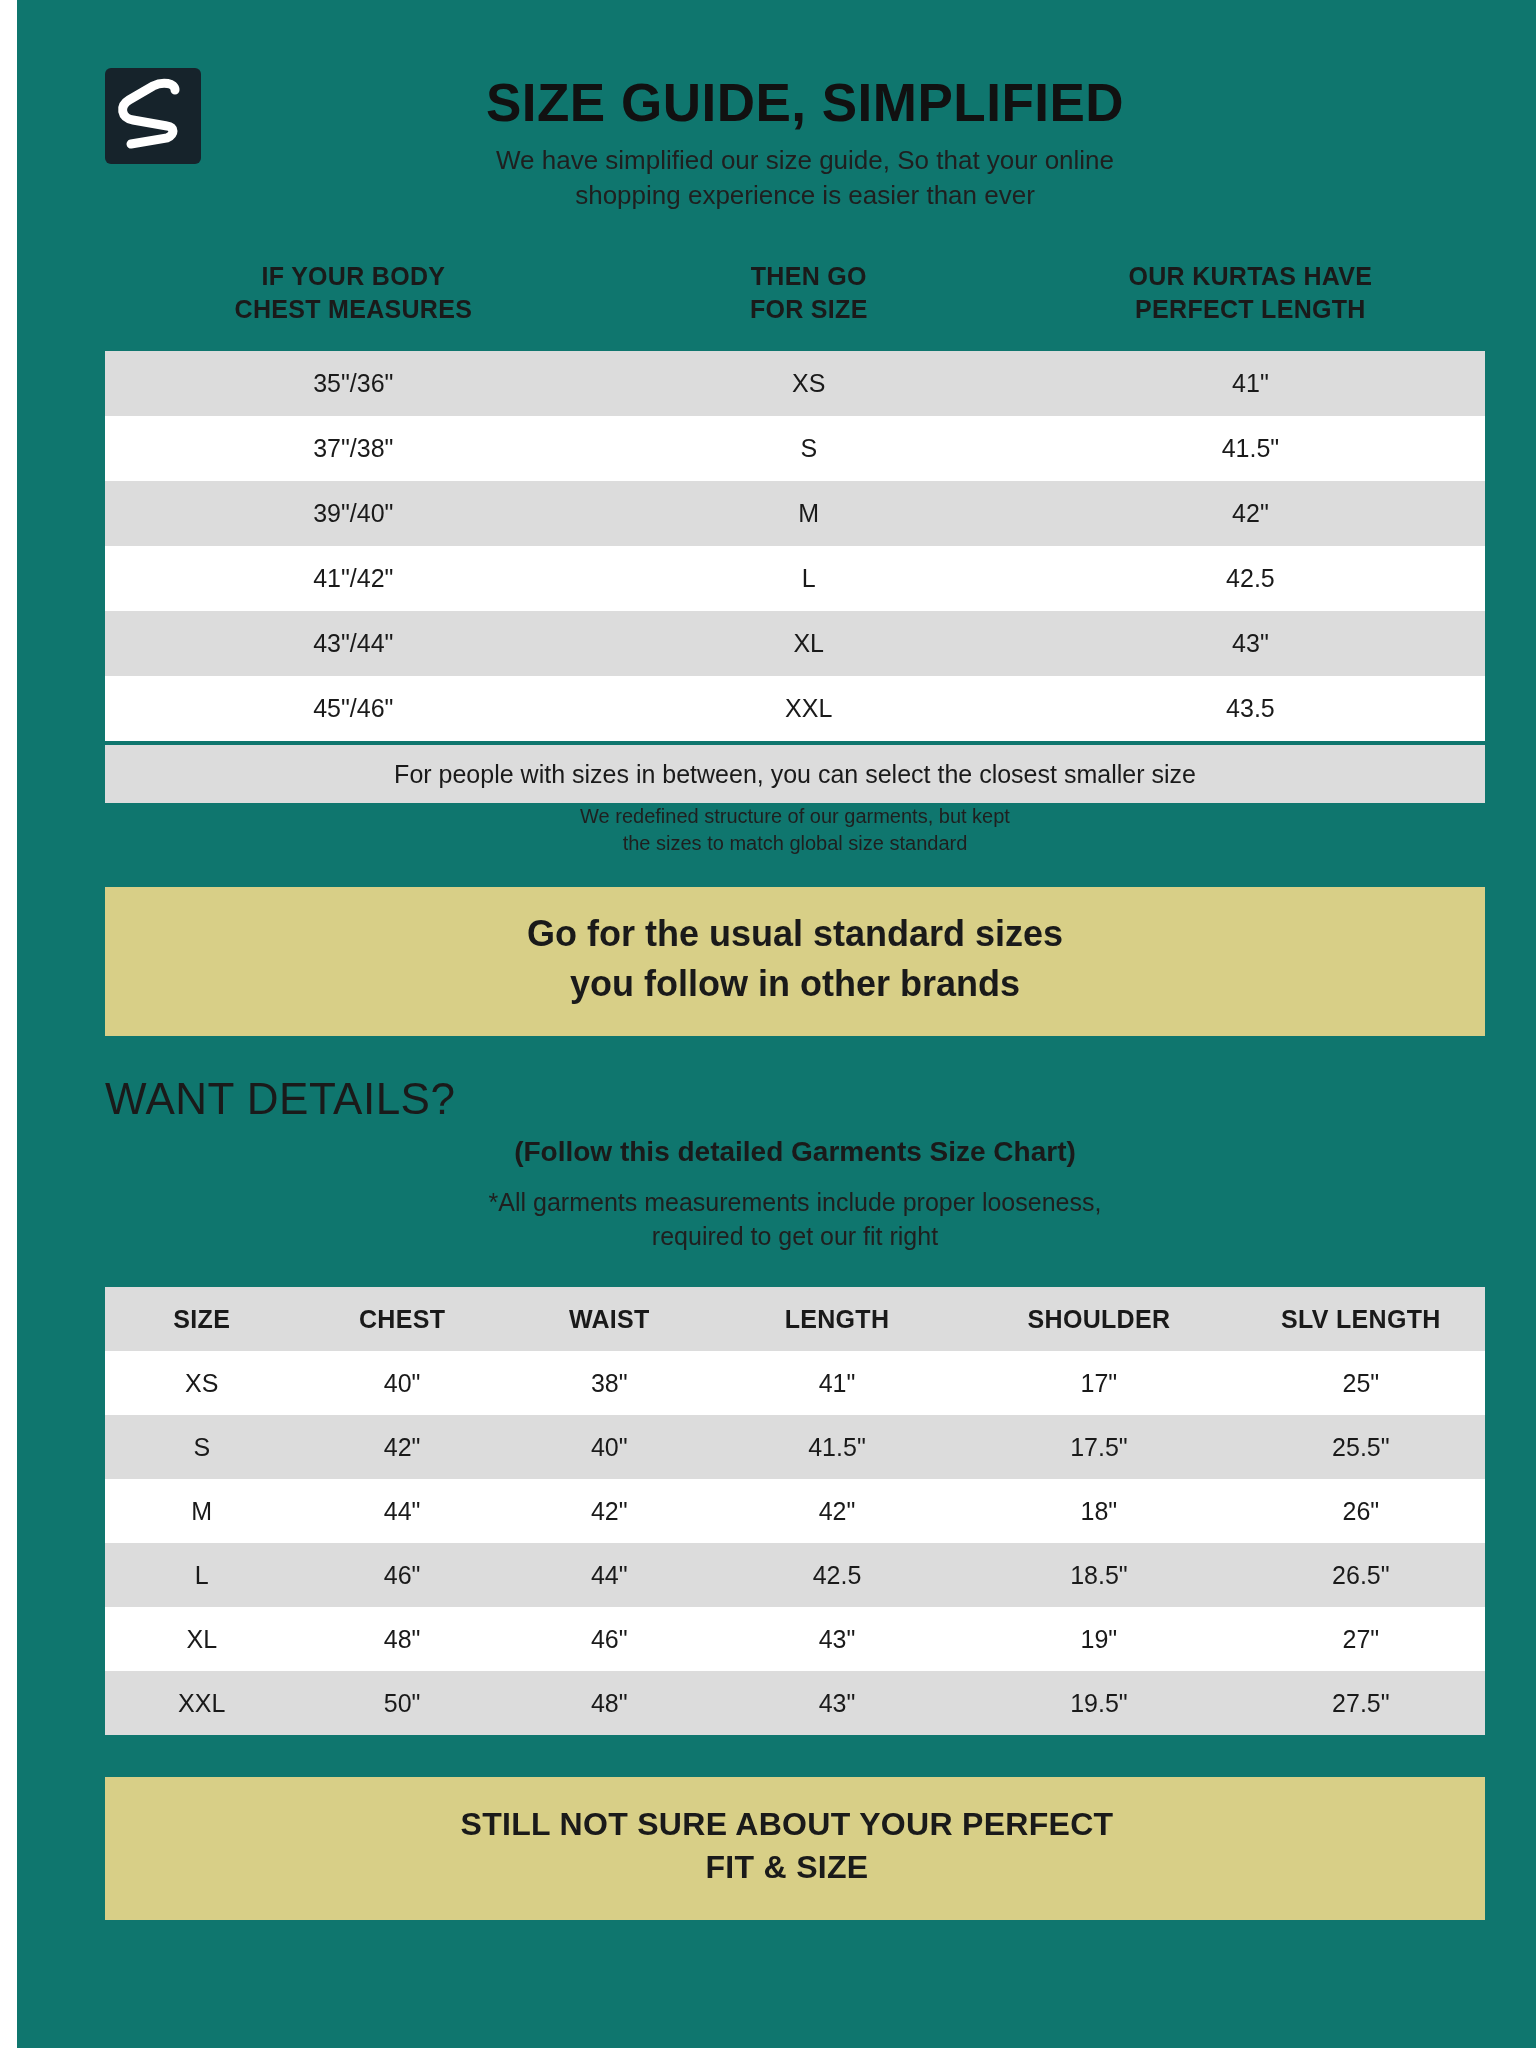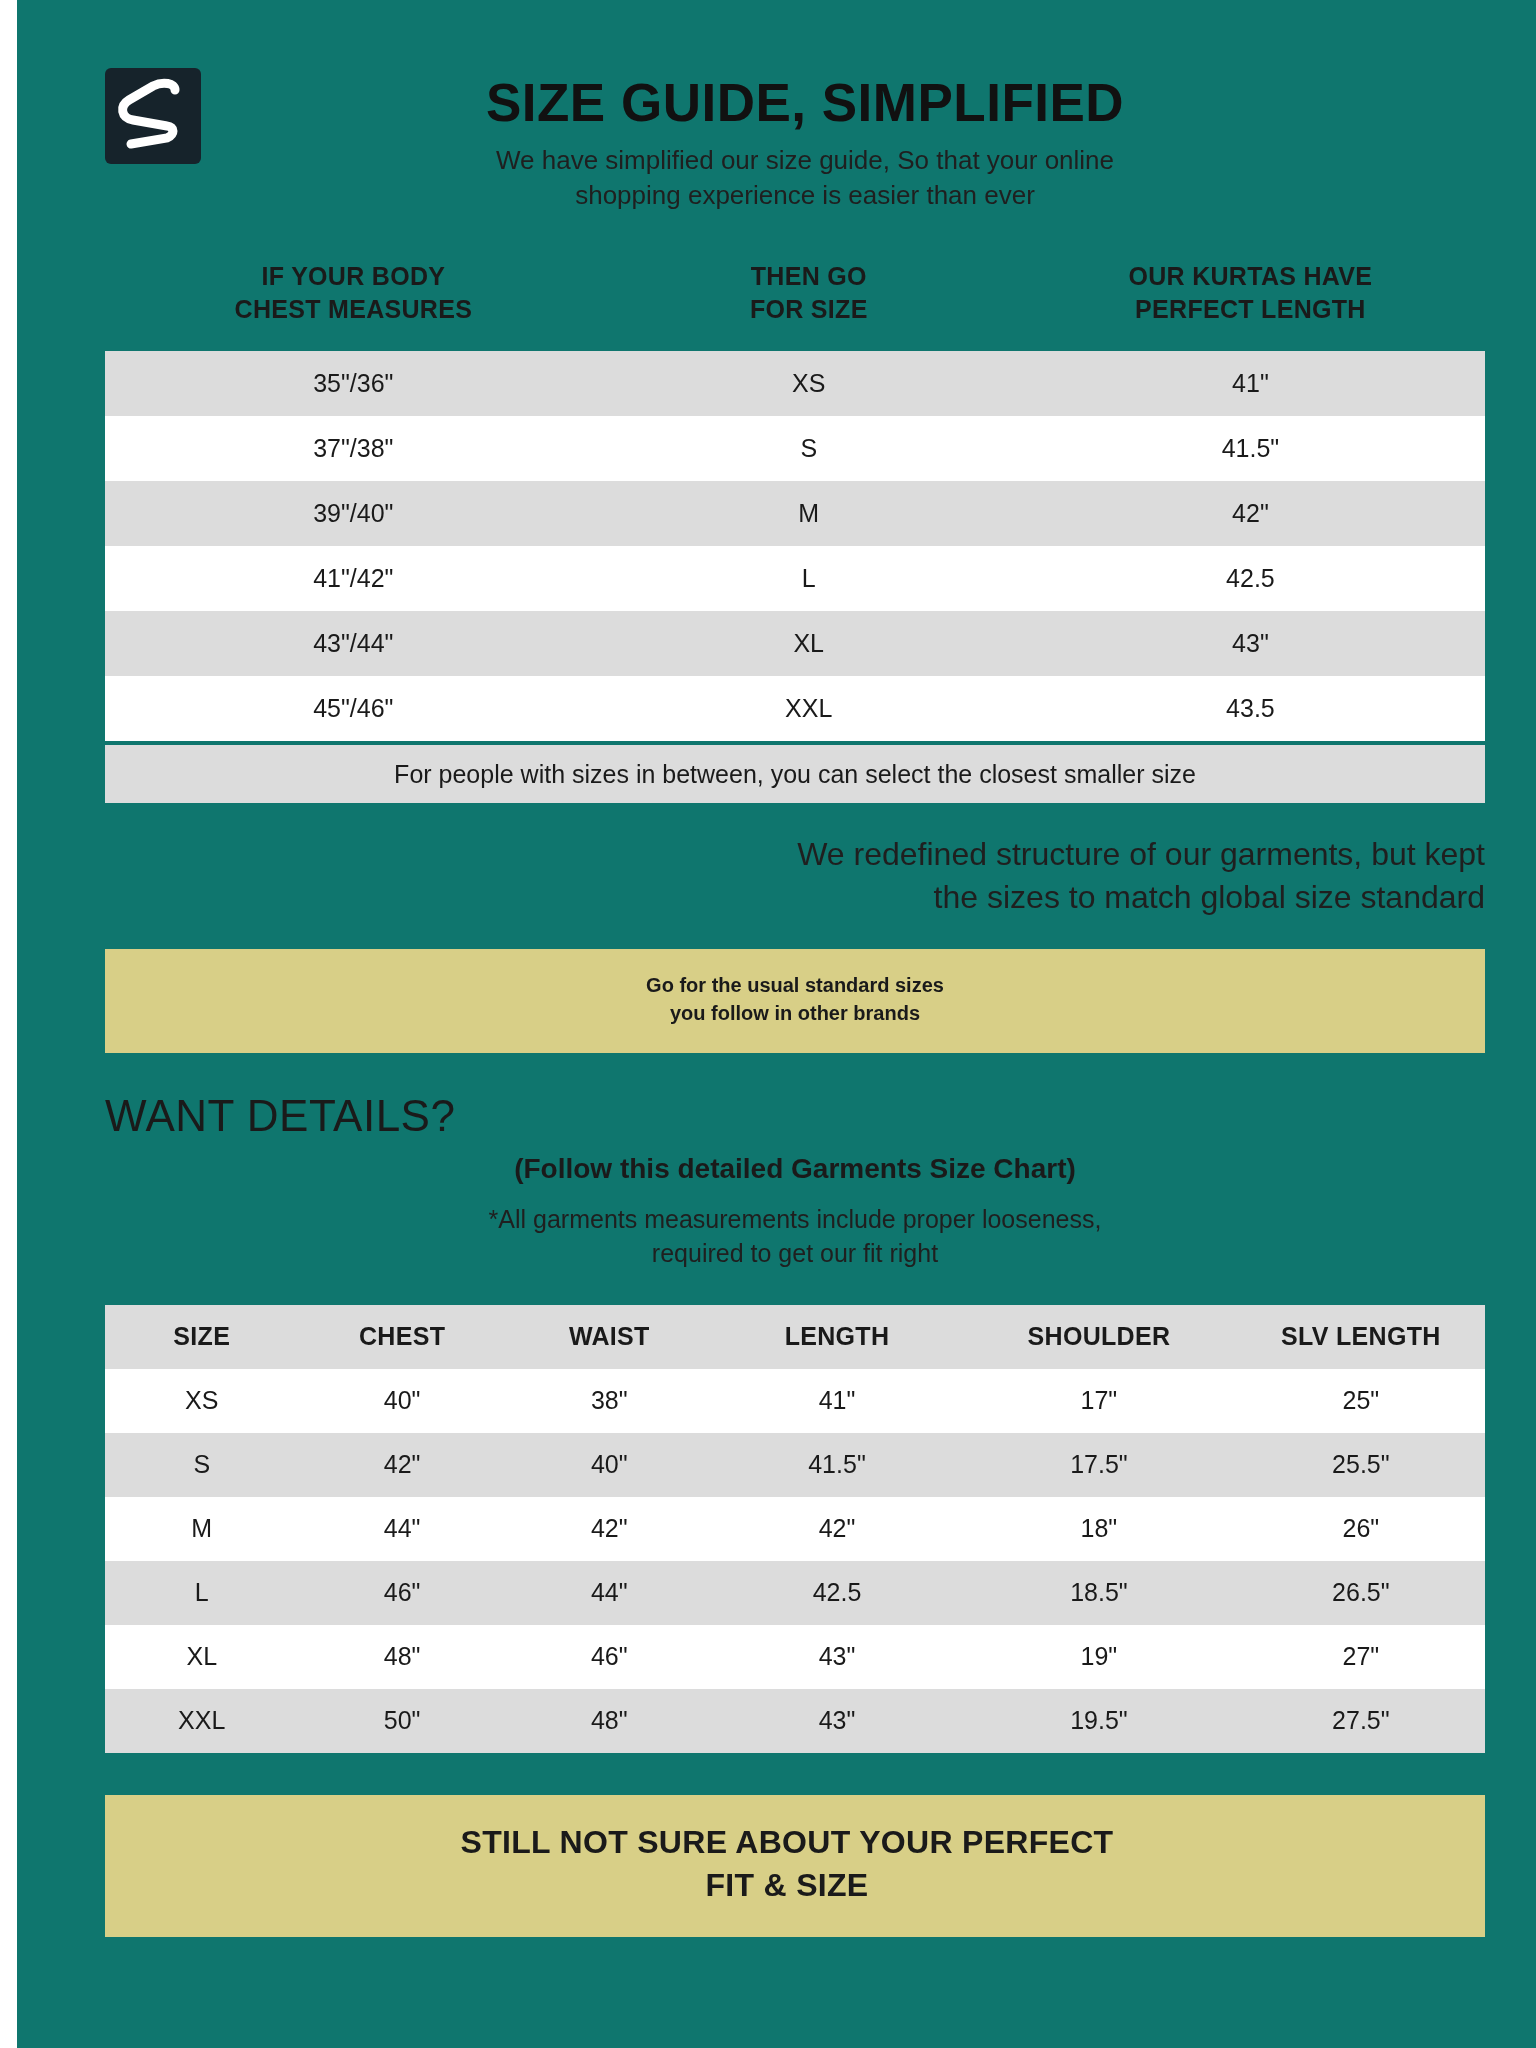--- a/index.html
+++ b/index.html
@@ -96,32 +96,31 @@
   .note-bar {
     background: #dcdcdc;
     text-align: center;
     font-size: 25px;
     height: 58px;
     line-height: 58px;
     margin-top: 4px;
   }
 
   .center-note {
-    text-align: right;
-    font-size: 32px;
+    text-align: center;
+    font-size: 20px;
     line-height: 1.35;
-    margin-top: 30px;
     color: #1f1f1f;
   }
 
   .gold-bar {
     background: #d8cf87;
     text-align: center;
     font-weight: bold;
-    font-size: 20px;
+    font-size: 36px;
     line-height: 1.4;
     padding: 22px 0 26px 0;
     margin-top: 30px;
   }
 
   
   .want-details {
     font-size: 44px;
     font-weight: normal;
     margin-top: 38px;

